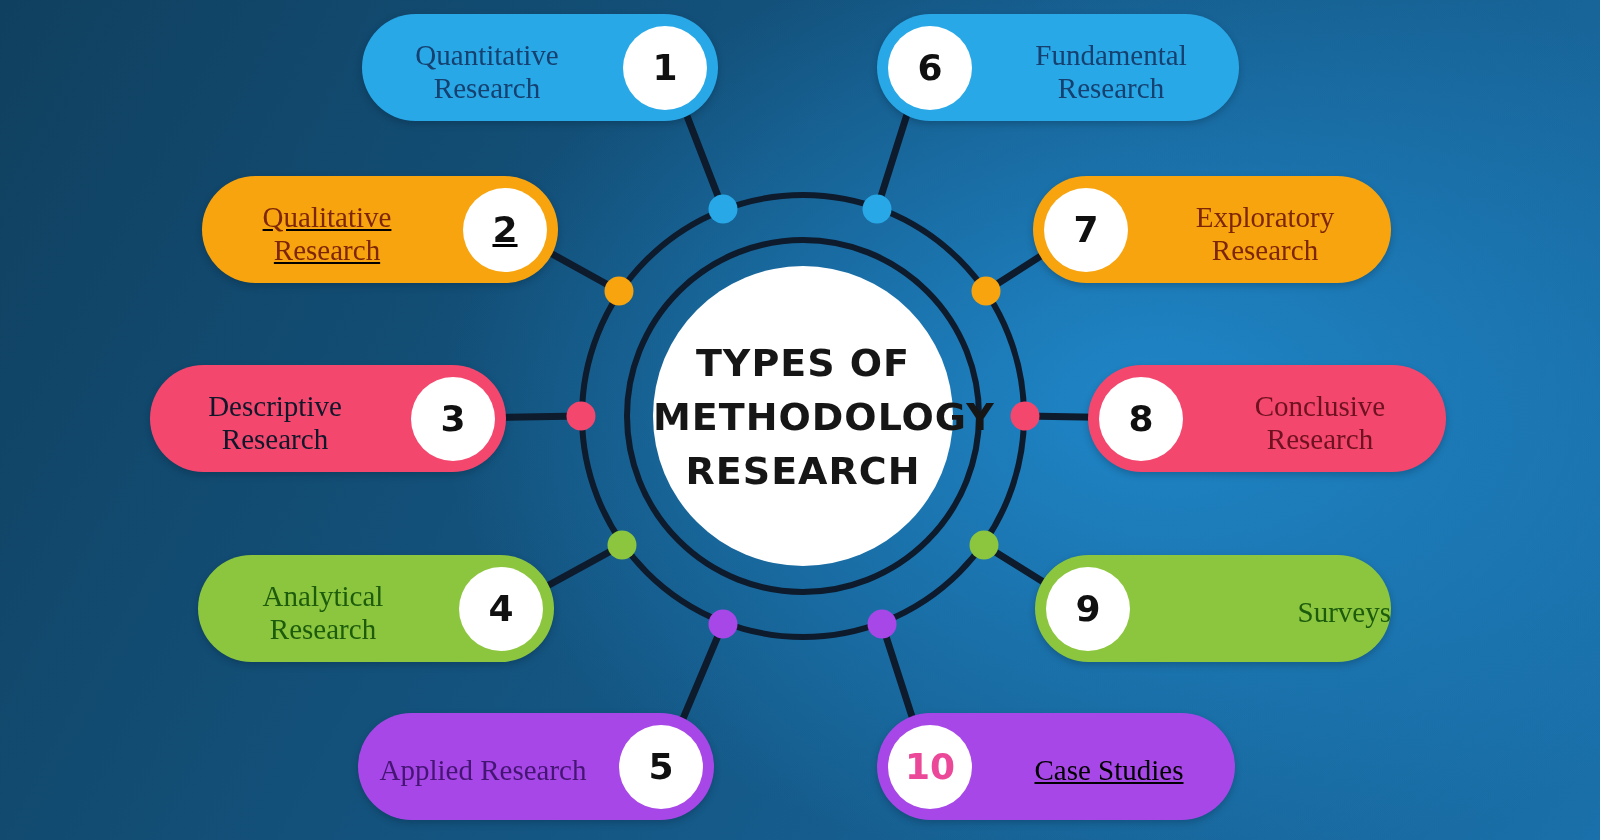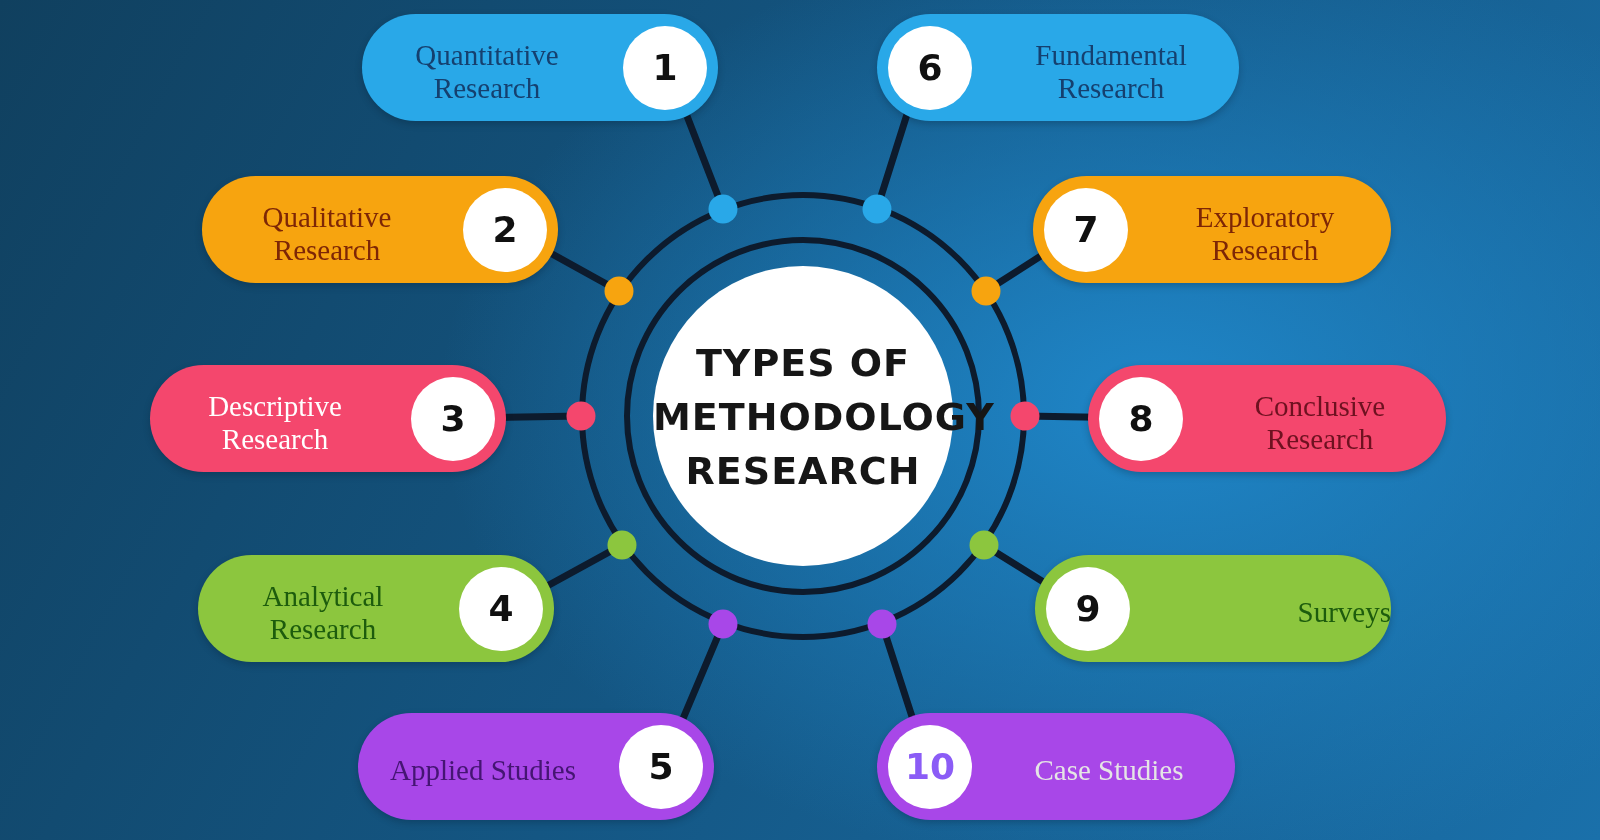--- a/index.html
+++ b/index.html
@@ -78,44 +78,44 @@
     <span>RESEARCH</span>
   </div>
 
   <div class="pill" style="left: 362px; top: 14px; width: 356px; background: rgb(41, 168, 232);">
     <div class="label" style="color: rgb(21, 64, 111);">
         <span>Quantitative Research</span>
       </div>
     <div class="badge" style="color: rgb(16, 16, 16);">1</div>
   </div>
 
-  <div class="pill" style="left: 202px; top: 176px; width: 356px; background: rgb(247, 164, 15);">
+  <div class="pill" style="left: 202px; top: 176px; width: 356px; background: rgb(247, 164, 15); text-decoration: underline;">
     <div class="label" style="color: rgb(125, 38, 6);">
         <span>Qualitative Research</span>
       </div>
     <div class="badge" style="color: rgb(16, 16, 16);">2</div>
   </div>
 
   <div class="pill" style="left: 150px; top: 365px; width: 356px; background: rgb(244, 71, 109);">
-    <div class="label" style="color: #ffffff;">
+    <div class="label" style="color: #0f172a;">
         <span>Descriptive Research</span>
       </div>
     <div class="badge" style="color: rgb(16, 16, 16);">3</div>
   </div>
 
   <div class="pill" style="left: 198px; top: 555px; width: 356px; background: rgb(140, 198, 62);">
     <div class="label" style="color: rgb(29, 92, 13);">
         <span>Analytical Research</span>
       </div>
     <div class="badge" style="color: rgb(16, 16, 16);">4</div>
   </div>
 
   <div class="pill" style="left: 358px; top: 713px; width: 356px; background: rgb(168, 71, 232);">
     <div class="label" style="color: rgb(69, 21, 115);">
-        <span>Applied Studies</span>
+        <span>Applied Research</span>
       </div>
     <div class="badge" style="color: rgb(16, 16, 16);">5</div>
   </div>
 
   <div class="pill" style="left: 877px; top: 14px; width: 362px; background: rgb(41, 168, 232);">
     <div class="badge" style="color: rgb(16, 16, 16);">6</div>
     <div class="label" style="color: rgb(21, 64, 111);">
         <span>Fundamental Research</span>
       </div>
   </div>
@@ -135,19 +135,19 @@
   </div>
 
   <div class="pill" style="left: 1035px; top: 555px; width: 356px; background: rgb(140, 198, 62);">
     <div class="badge" style="color: rgb(16, 16, 16);">9</div>
     <div class="label" style="color: rgb(29, 92, 13); justify-content: flex-end;">
         <span>Surveys</span>
       </div>
   </div>
 
   <div class="pill" style="left: 877px; top: 713px; width: 358px; background: rgb(168, 71, 232);">
-    <div class="badge" style="color: #8b5cf6;">10</div>
-    <div class="label" style="color: #e5e5e5;">
+    <div class="badge" style="color: #ec4899;">10</div>
+    <div class="label" style="color: #000000; text-decoration: underline;">
         <span>Case Studies</span>
       </div>
   </div>
 
 </div>
 
 </body></html>

